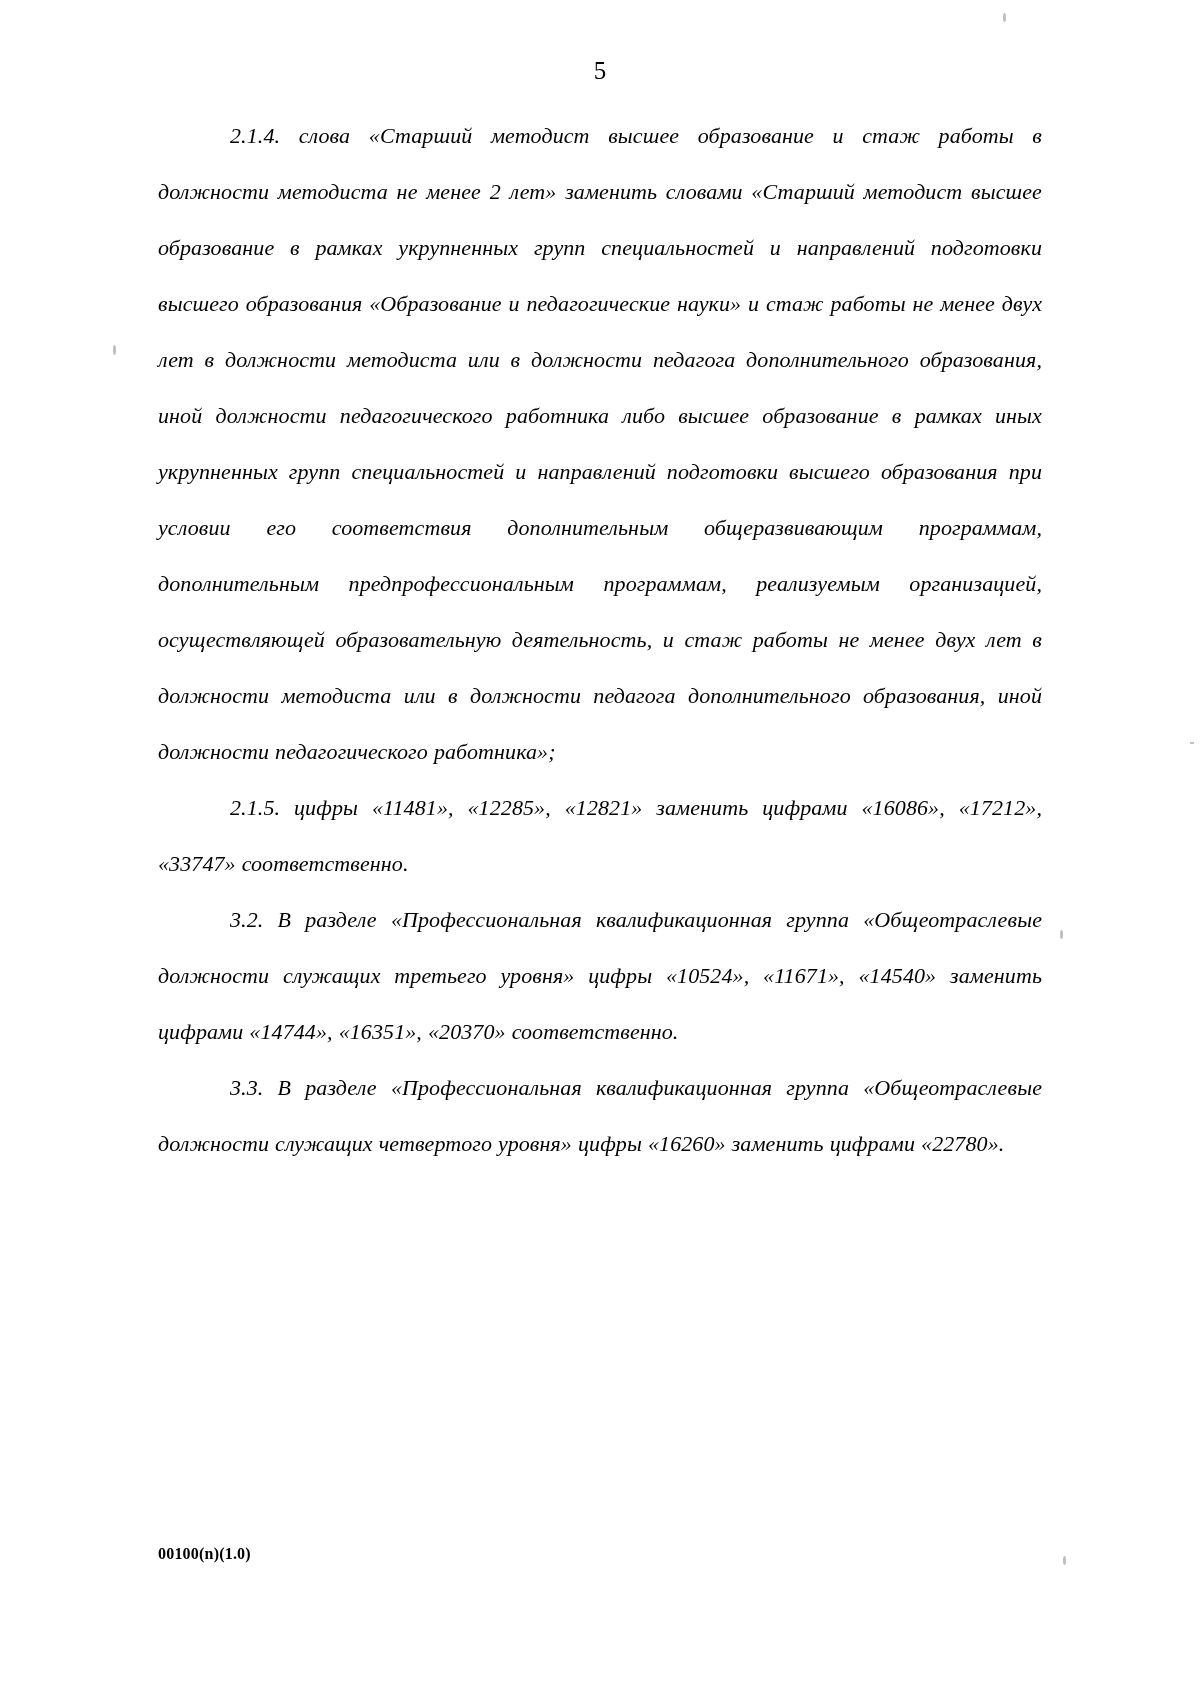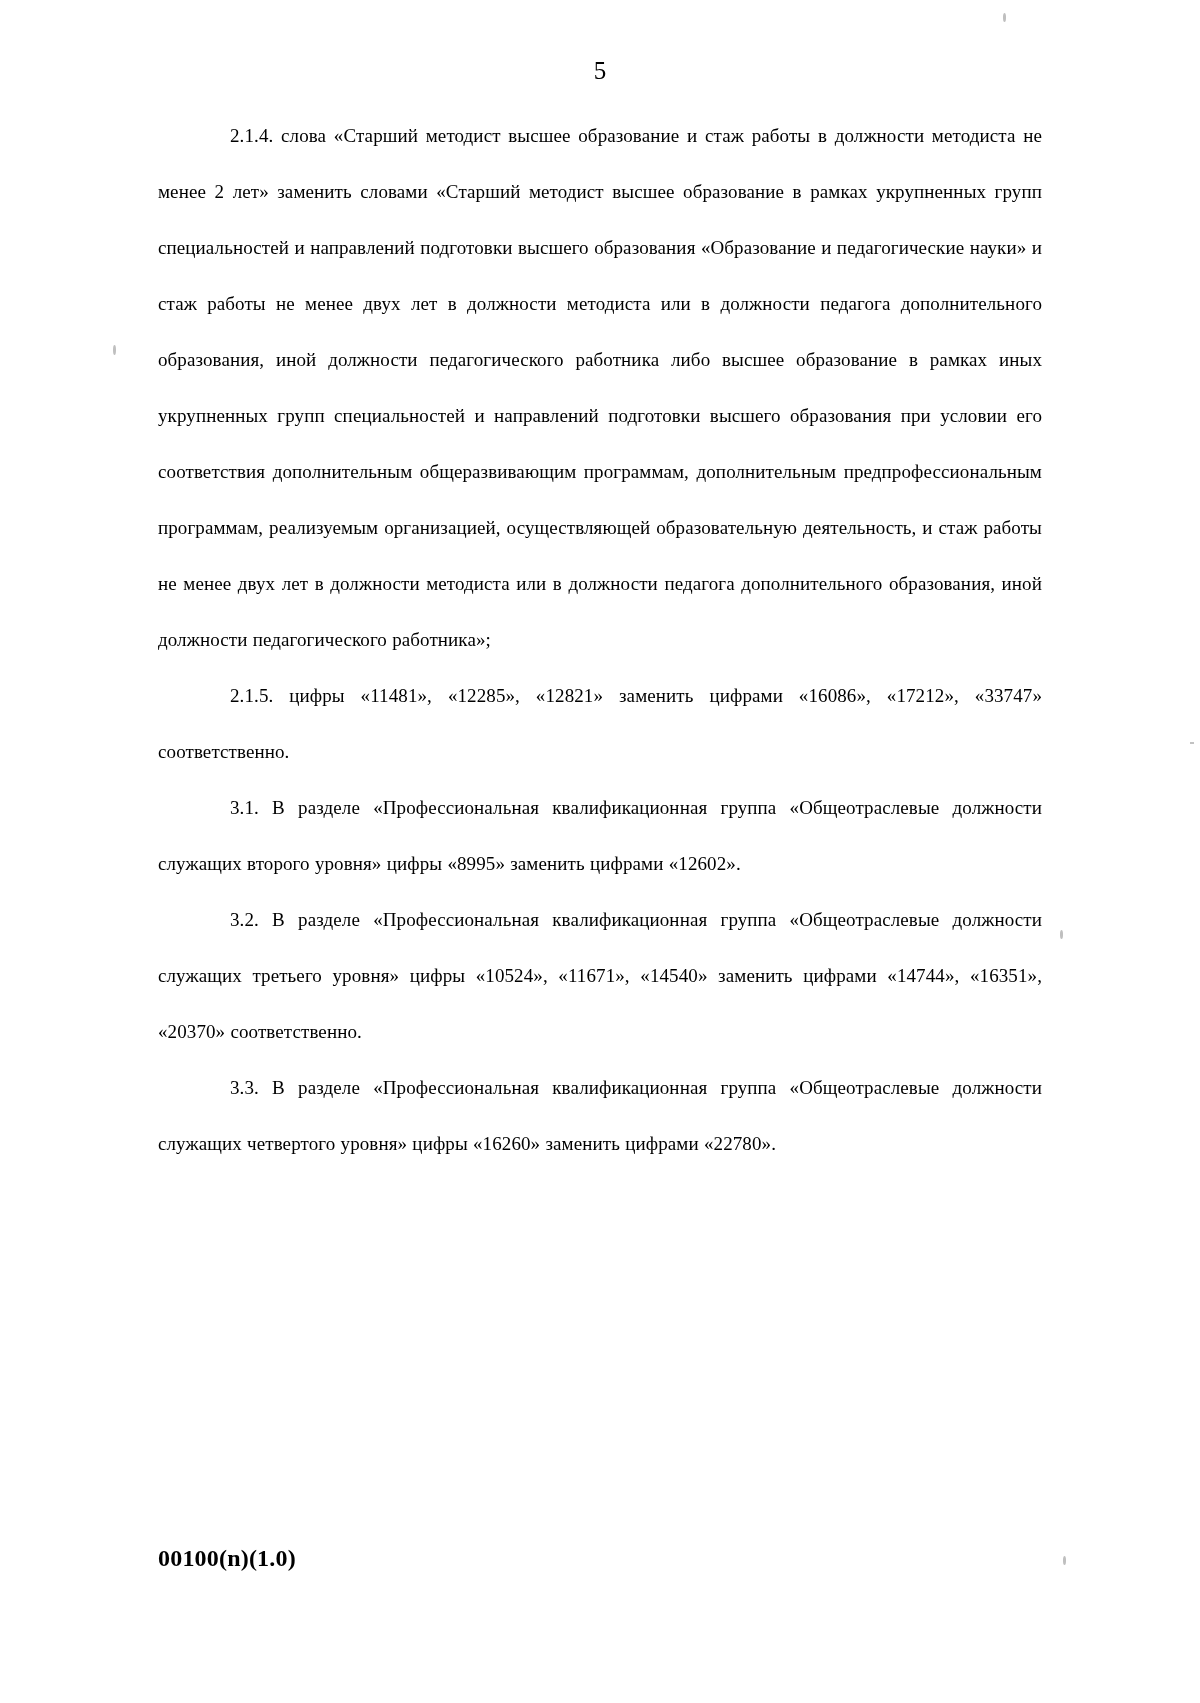--- a/index.html
+++ b/index.html
@@ -40,37 +40,38 @@
 
   .content {
     position: absolute;
     top: 108px;
     left: 158px;
     width: 884px;
   }
 
   p.para {
     margin: 0 0 0 0;
-    font-size: 19px;
+    font-size: 22px;
     line-height: 56px;
     text-align: justify;
     text-justify: inter-word;
     letter-spacing: .1px;
     word-spacing: .4px;
     hyphens: none;
+    font-style: italic;
   }
   p.para.indent {
     text-indent: 72px;
   }
 
   .footer-code {
     position: absolute;
     left: 158px;
     top: 1545px;
-    font-size: 24px;
+    font-size: 16px;
     font-weight: bold;
     font-family: "Liberation Serif", "DejaVu Serif", serif;
     letter-spacing: .2px;
   }
 
   
   .edge-tick {
     position: absolute;
     background: #9a9a9a;
     opacity: .6;
@@ -90,21 +91,20 @@
   <div class="page-number">5</div>
 
   <div class="content">
 
     <p class="para indent">2.1.4. слова «Старший методист высшее образование и стаж работы в должности методиста не менее 2 лет» заменить словами «Старший методист высшее образование в рамках укрупненных групп специальностей и направлений подготовки высшего образования «Образование и педагогические науки» и стаж работы не менее двух лет в должности методиста или в должности педагога дополнительного образования, иной должности педагогического работника либо высшее образование в рамках иных укрупненных групп специальностей и направлений подготовки высшего образования при условии его соответствия дополнительным общеразвивающим программам, дополнительным предпрофессиональным программам, реализуемым организацией, осуществляющей образовательную деятельность, и стаж работы не менее двух лет в должности методиста или в должности педагога дополнительного образования, иной должности педагогического работника»;</p>
 
     <p class="para indent">2.1.5. цифры «11481», «12285», «12821» заменить цифрами «16086», «17212», «33747» соответственно.</p>
 
 
 
-    <p class="para indent">3.1. В разделе «Профессиональная квалификационная группа «Общеотраслевые должности служащих второго уровня» цифры «8995» заменить цифрами «12602».</p>
 
     <p class="para indent">3.2. В разделе «Профессиональная квалификационная группа «Общеотраслевые должности служащих третьего уровня» цифры «10524», «11671», «14540» заменить цифрами «14744», «16351», «20370» соответственно.</p>
 
     <p class="para indent">3.3. В разделе «Профессиональная квалификационная группа «Общеотраслевые должности служащих четвертого уровня» цифры «16260» заменить цифрами «22780».</p>
 
   </div>
 
   <div class="footer-code">00100(n)(1.0)</div>
 
 </div>

